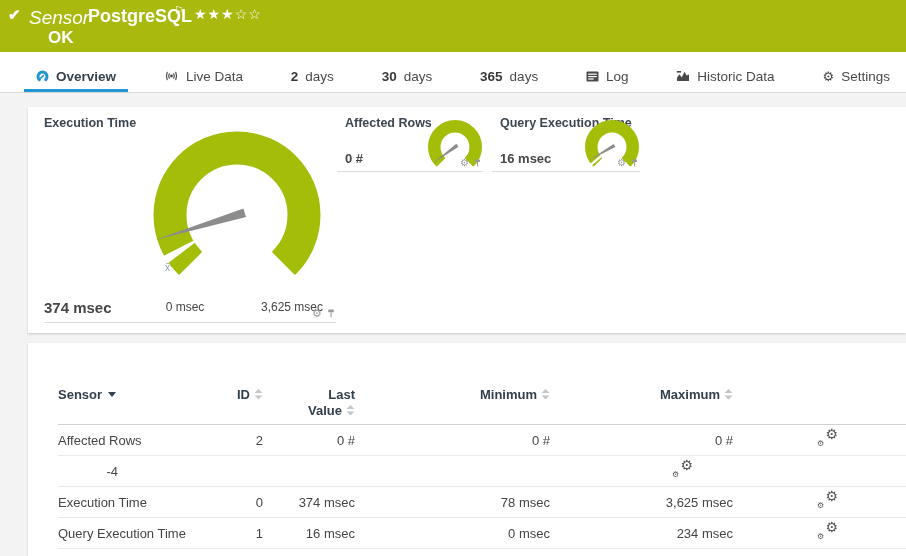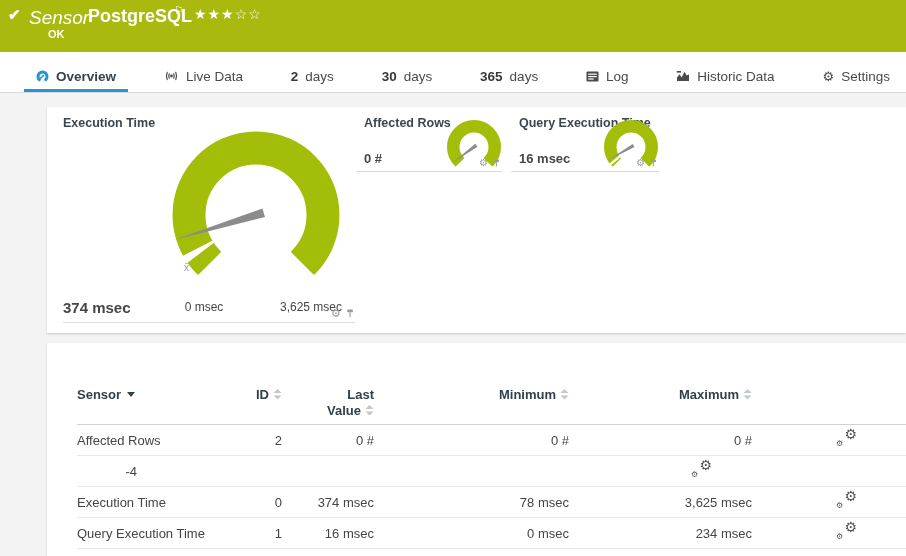--- a/index.html
+++ b/index.html
@@ -6,33 +6,33 @@
   html,body { width:906px; height:556px; overflow:hidden; }
   body { font-family:"Liberation Sans", sans-serif; background:#f3f3f4; color:#454545; }
 
   
   .topbar { height:52px; background:#a9b90d; color:#fff; position:relative; }
   .topbar .check { position:absolute; left:8px; top:6px; font-size:15px; font-weight:bold; }
   .topbar .kind  { position:absolute; left:29px; top:7px; font-style:italic; font-size:19px; }
   .topbar .title { position:absolute; left:88px; top:6px; font-weight:bold; font-size:18px; }
   .topbar .flag  { position:absolute; left:174px; top:4px; font-size:11px; }
   .topbar .stars { position:absolute; left:194px; top:6px; font-size:14px; letter-spacing:1px; }
-  .topbar .status{ position:absolute; left:48px; top:28px; font-size:11px; font-weight:bold; }
+  .topbar .status{ position:absolute; left:48px; top:28px; font-size:17px; font-weight:bold; }
 
   
   .tabbar { height:41px; background:#fff; border-bottom:1px solid #d9d9d9;
             display:flex; justify-content:space-between; padding:8px 4px 0 24px; }
   .tab { display:flex; align-items:center; gap:7px; font-size:13.5px; color:#4a4a4a;
          padding:0 12px; cursor:pointer; }
   .tab .tab-num { font-weight:bold; color:#383838; }
   .tab.active { border-bottom:3px solid #2196d3; padding-top:3px; color:#36424c; font-weight:bold; }
 
   
   .content { padding:14px 0 0 28px; }
-  .panel { background:#fff; box-shadow:0 1px 2px rgba(0,0,0,.18); position:relative;margin-left:19px; }
+  .panel { background:#fff; box-shadow:0 1px 2px rgba(0,0,0,.18); position:relative; }
   .panel1 { height:226px; }
   .panel2 { height:213px; margin-top:10px; overflow:hidden; }
 
   .sec-title { position:absolute; font-size:12.5px; font-weight:bold; color:#3c4650; }
   .p1-title { left:16px; top:9px; }
 
   .big-gauge { position:absolute; left:109px; top:8px; }
   .lbl-min { position:absolute; left:127px; top:193px; width:60px; text-align:center; font-size:12px; }
   .lbl-max { position:absolute; left:224px; top:193px; width:80px; text-align:center; font-size:12px; }
   .avg-mark { position:absolute; left:137px; top:155px; font-size:10px; color:#8ba0b3; }

